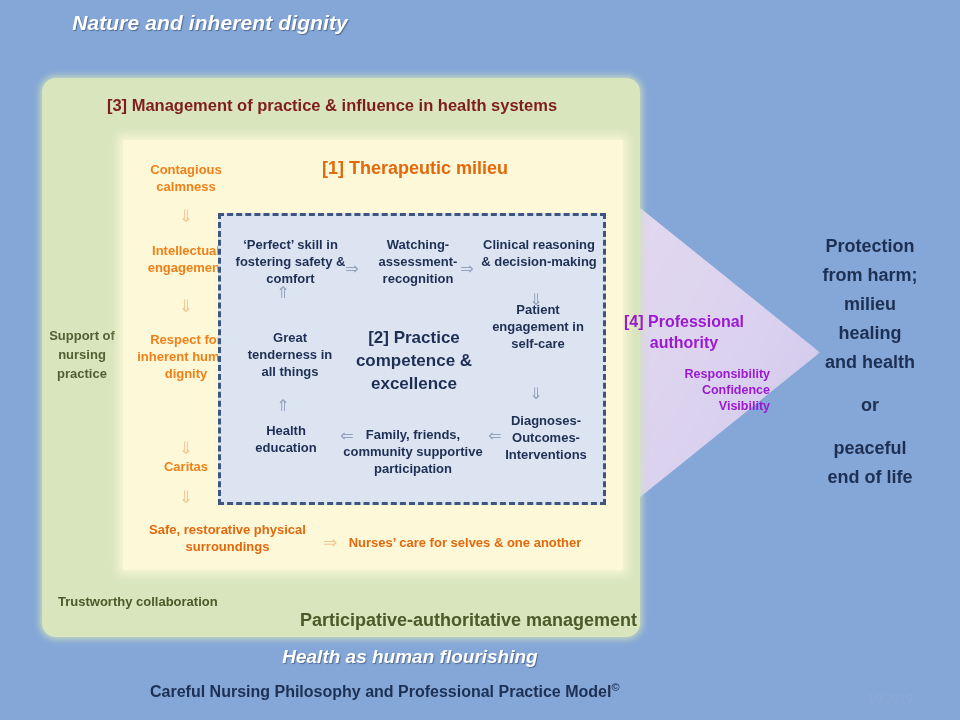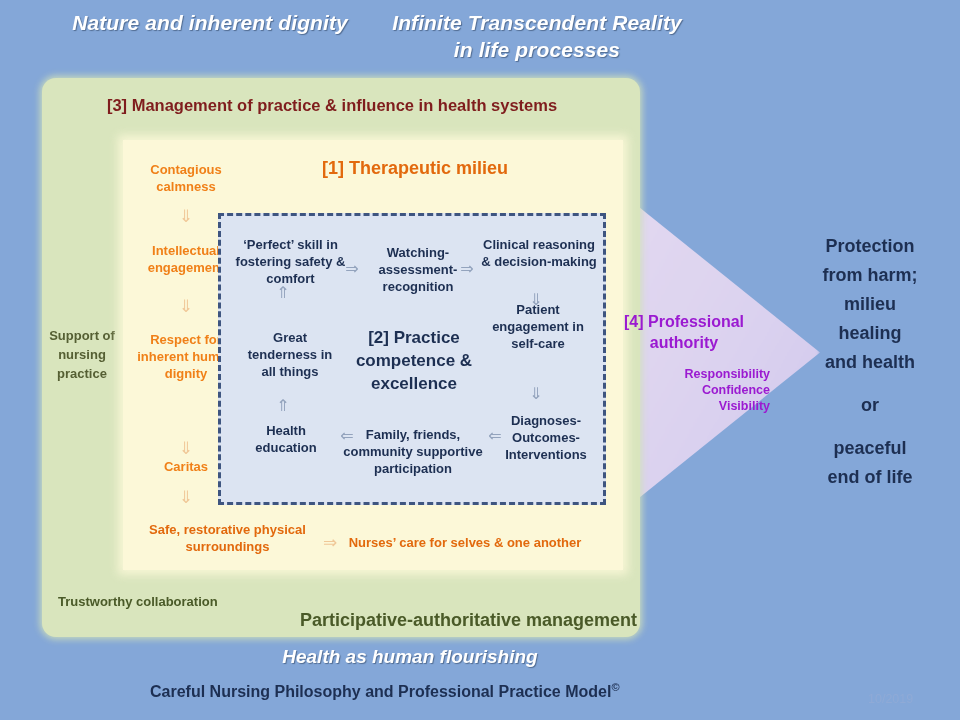--- a/index.html
+++ b/index.html
@@ -113,21 +113,21 @@
   }
   .bcell{
     position:absolute;text-align:center;
     color:#1d2f52;font-weight:bold;font-size:13px;line-height:17px;
   }
   .barrow{
     position:absolute;text-align:center;
     color:#93a3bd;font-size:16px;line-height:16px;font-weight:normal;
   }
   #b-skill{left:228px;top:236px;width:125px;}
-  #b-watch{left:362px;top:236px;width:112px;margin-top:8px;}
+  #b-watch{left:362px;top:236px;width:112px;}
   #b-clin{left:478px;top:236px;width:122px;}
   #b-tender{left:240px;top:329px;width:100px;}
   #b-patient{left:480px;top:301px;width:116px;}
   #b-health{left:243px;top:422px;width:86px;}
   #b-family{left:338px;top:426px;width:150px;}
   #b-diag{left:490px;top:412px;width:112px;}
   #b-center{
     position:absolute;left:340px;top:326px;width:148px;text-align:center;
     color:#1d2f52;font-weight:bold;font-size:17px;line-height:23px;
   }
@@ -173,24 +173,20 @@
     color:#8faad6;font-size:12.5px;font-weight:normal;
   }
 </style>
 </head>
 <body>
 
 <div id="stage">
 
   <div class="banner" id="banner-left">
     <div>Nature and inherent dignity</div>
-  </div>
-  <div class="banner" id="banner-right">
-    <div>Infinite Transcendent  Reality</div>
-    <div>in life processes</div>
   </div>
 
   <div class="arrow-shape"></div>
 
   <div id="green-box"></div>
   <div id="mgmt-label">[3] Management of practice &amp; influence in health systems</div>
   <div id="support-label">Support of nursing practice</div>
   <div id="collab-label">Trustworthy  collaboration</div>
   <div id="mgmt-style-label">Participative-authoritative  management</div>
 

